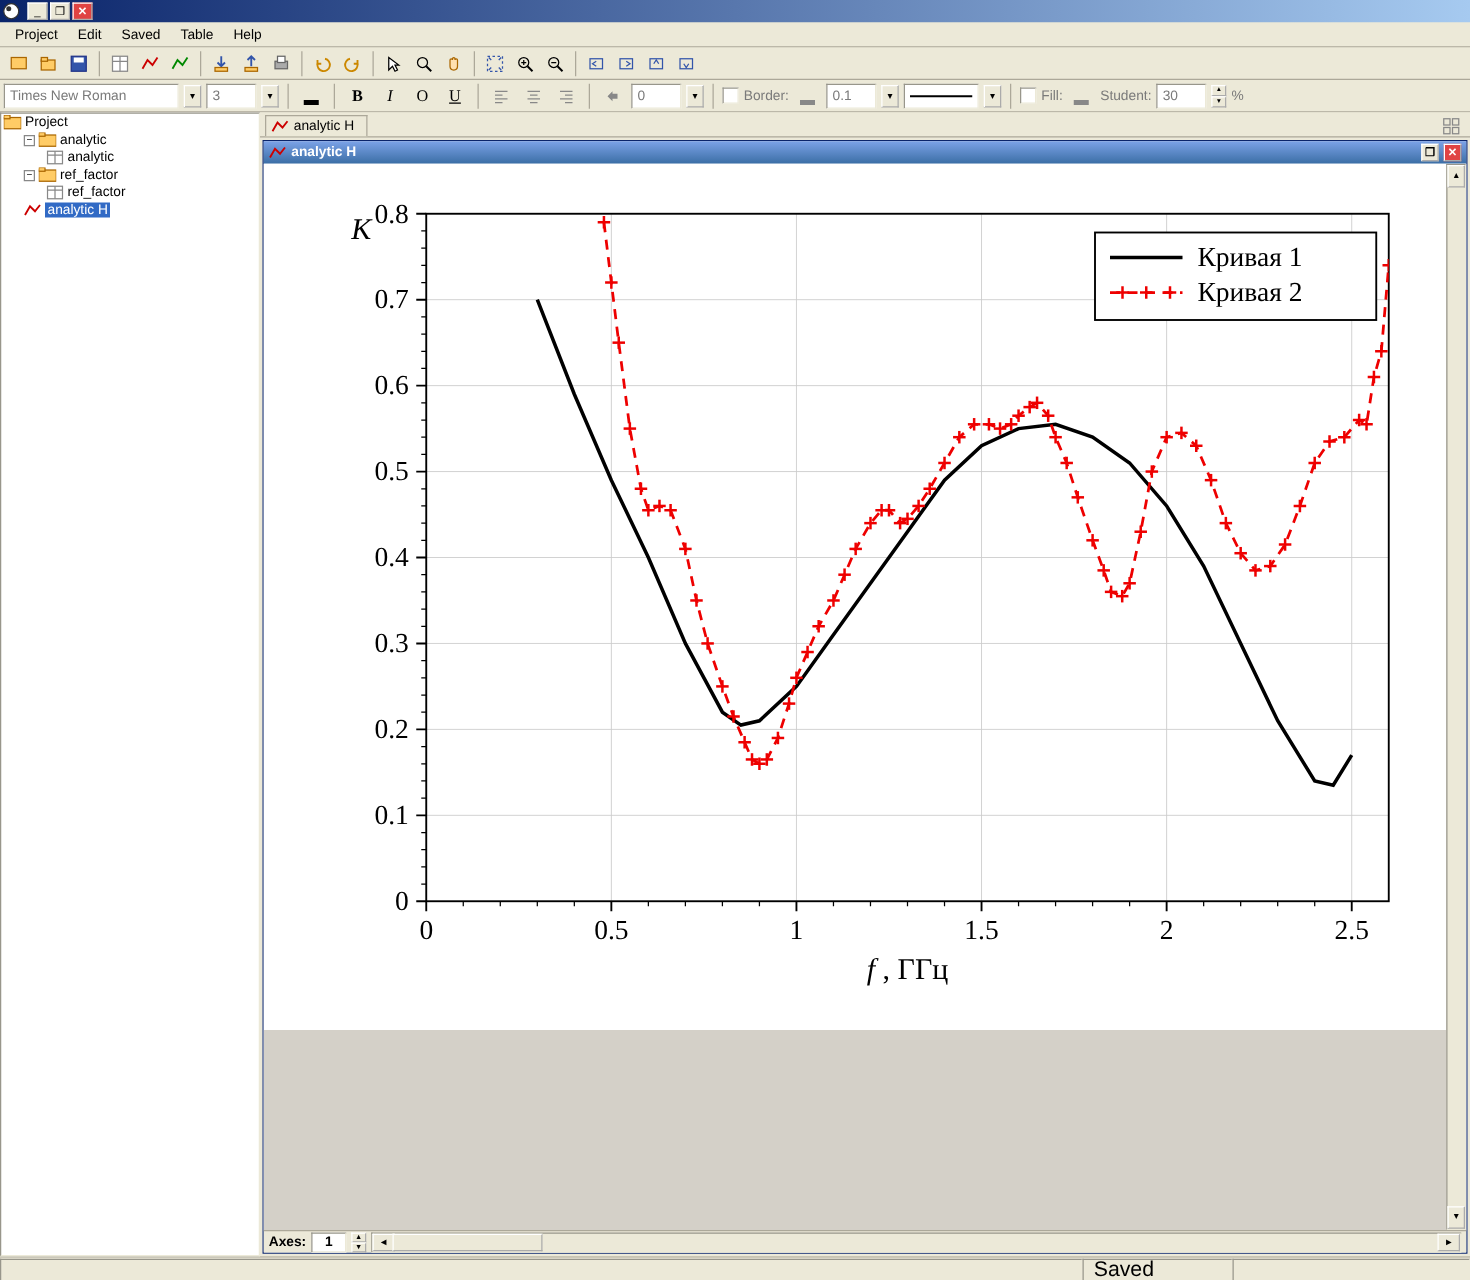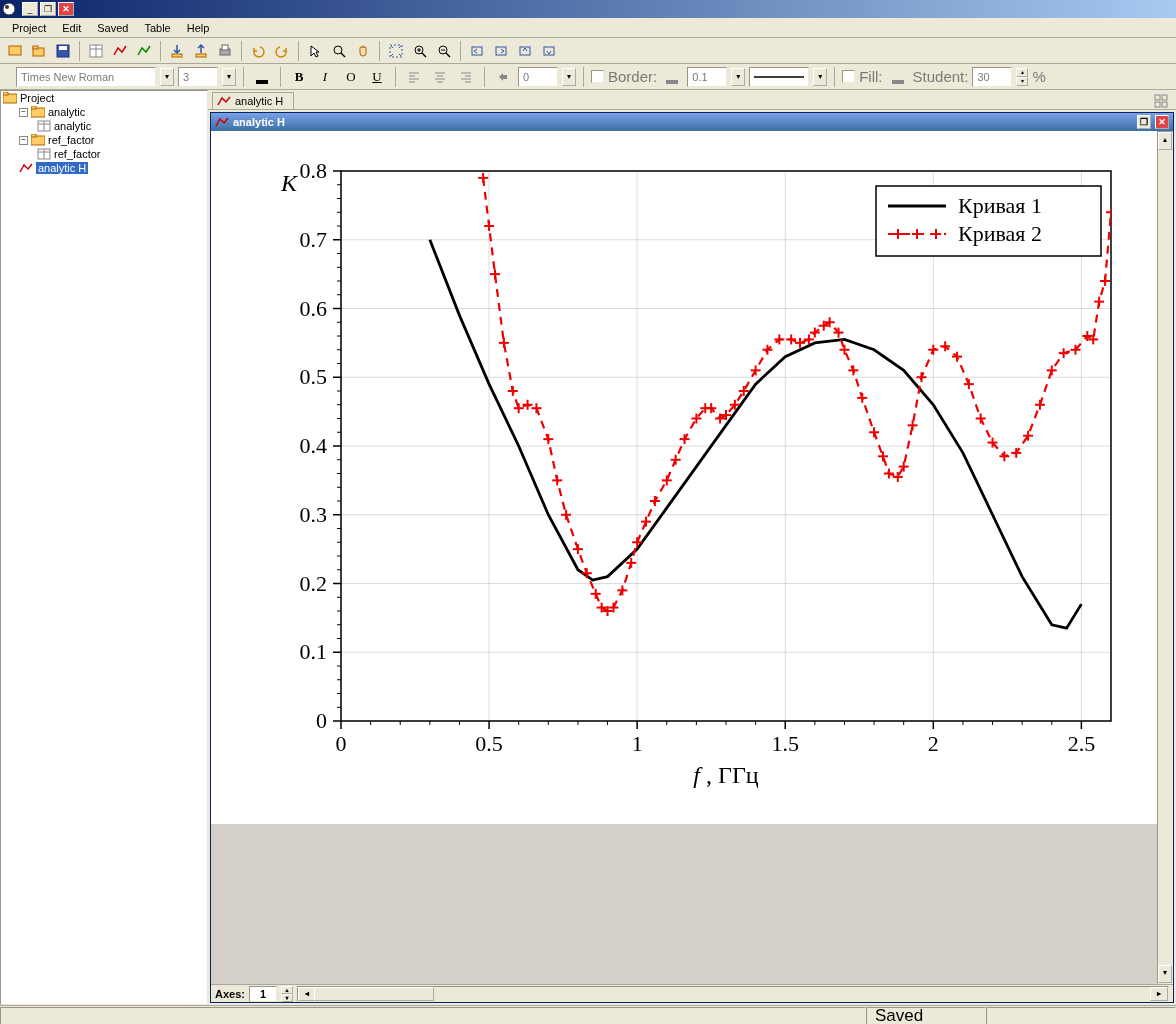--- a/index.html
+++ b/index.html
@@ -5,26 +5,26 @@
 * { box-sizing: border-box; margin: 0; padding: 0; }
 body { font-family: Tahoma, sans-serif; font-size: 11px; background: #ece9d8; width: 1176px; height: 1024px; overflow: hidden; }
 .titlebar { height: 18px; background: linear-gradient(to right, #0a246a, #a6caf0); display: flex; align-items: center; padding: 0 2px; color: white; }
 .titlebar-icon { width: 14px; height: 14px; margin-right: 4px; }
 .titlebar-text { flex: 1; font-weight: bold; font-size: 11px; }
 .winbtn { width: 16px; height: 14px; background: #ece9d8; border: 1px outset #fff; margin-left: 2px; display: flex; align-items: center; justify-content: center; font-size: 9px; color: #000; }
 .winbtn.close { background: #e04343; color: white; font-weight: bold; }
 .menubar { height: 20px; background: #ece9d8; display: flex; align-items: center; padding: 0 4px; border-bottom: 1px solid #aca899; }
 .menubar span { padding: 2px 8px; cursor: default; }
 .toolbar { height: 26px; background: #ece9d8; display: flex; align-items: center; padding: 0 4px; border-bottom: 1px solid #aca899; gap: 2px; }
-.toolbar2 { height: 26px; background: #ece9d8; display: flex; align-items: center; padding: 0 16px; border-bottom: 1px solid #aca899; gap: 4px; }
+.toolbar2 { height: 26px; background: #ece9d8; display: flex; align-items: center; padding: 0 3px; border-bottom: 1px solid #aca899; gap: 4px; }
 .tbtn { width: 22px; height: 22px; display: flex; align-items: center; justify-content: center; border: 1px solid transparent; }
 .tsep { width: 1px; height: 20px; background: #aca899; margin: 0 3px; }
 .combo { background: white; border: 1px inset #ece9d8; height: 20px; padding: 0 4px; font-size: 11px; display: flex; align-items: center; color: #7a7a7a; }
 .checkbox { width: 13px; height: 13px; border: 1px inset #ece9d8; background: white; }
-.label-gray { color: #7a7a7a; font-size: 15px; }
+.label-gray { color: #7a7a7a; font-size: 11px; }
 .main { display: flex; height: 915px; }
 .sidebar { width: 208px; background: white; border: 1px inset #ece9d8; overflow: auto; }
 .tree-item { display: flex; align-items: center; padding: 1px 2px; gap: 3px; }
 .tree-indent1 { padding-left: 18px; }
 .tree-indent2 { padding-left: 36px; }
 .tree-icon { width: 14px; height: 12px; }
 .tree-sel { background: #316ac5; color: white; }
 .expander { width: 9px; height: 9px; border: 1px solid #888; display: inline-flex; align-items: center; justify-content: center; font-size: 8px; line-height: 1; background: white; }
 .content { flex: 1; display: flex; flex-direction: column; background: #ece9d8; }
 .doctab-row { height: 20px; background: #ece9d8; display: flex; align-items: center; padding: 2px 4px 0 4px; border-bottom: 1px solid #aca899; }

